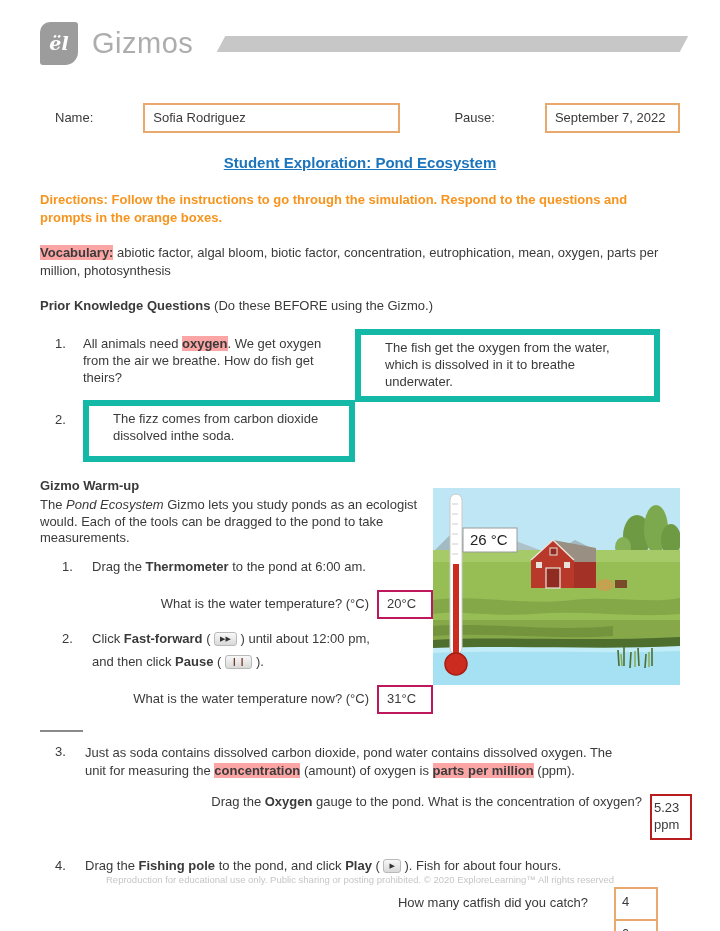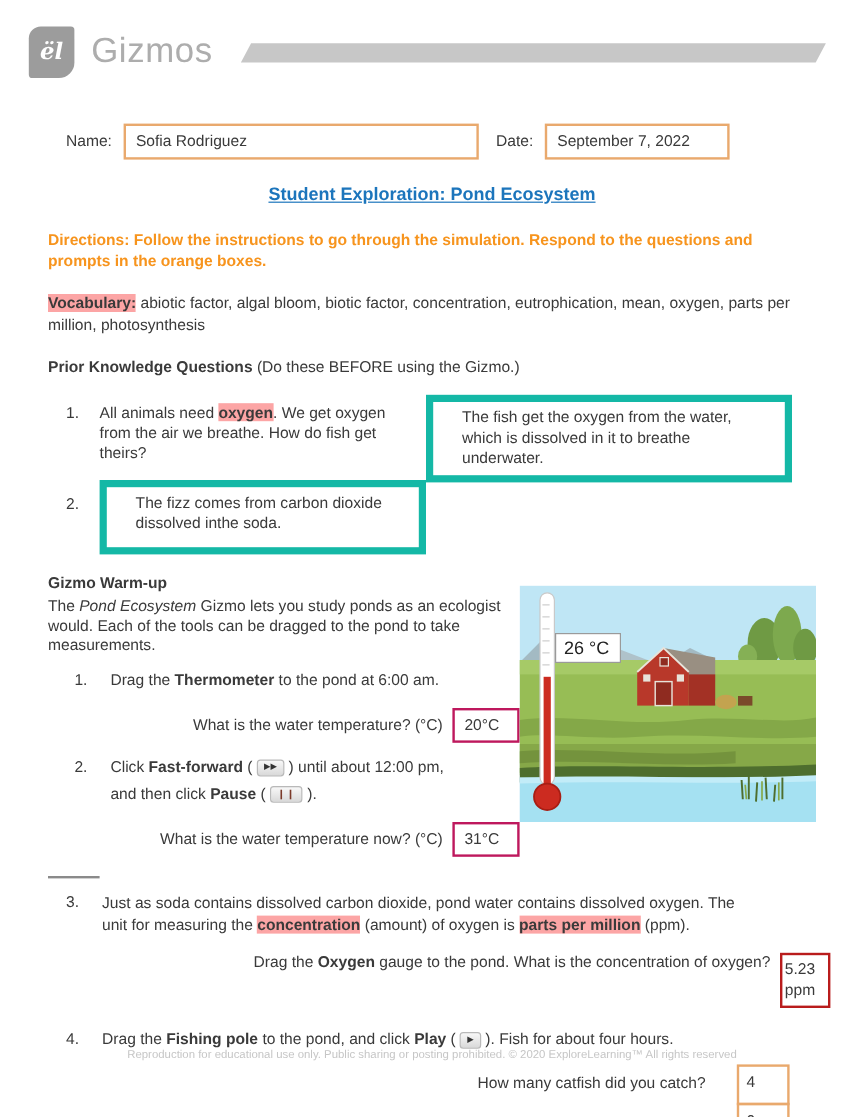--- a/index.html
+++ b/index.html
@@ -2,31 +2,31 @@
 <html><head>
 <meta charset="utf-8">
 <style>
   html,body { margin:0; padding:0; background:#fff; }
   .page {
     position:relative; width:720px; height:931px; background:#ffffff;
     font-family:"Liberation Sans", sans-serif; font-size:13px; color:#3a3a3a;
     overflow:hidden; line-height:1.3;
   }
   
-  .header { display:flex; align-items:center; padding:22px 30px 0 24px; }
+  .header { display:flex; align-items:center; padding:22px 30px 0 40px; }
   .logo-box {
     width:38px; height:43px; background:#9c9c9c; border-radius:10px 3px 13px 3px;
     color:#fff; display:flex; align-items:center; justify-content:center;
     font-family:"DejaVu Serif", serif; font-style:italic; font-size:19px; font-weight:bold;
   }
   .brand { font-size:29px; color:#adadad; margin-left:14px; letter-spacing:0.5px; }
   .stripe { flex:1; height:16px; background:#c7c7c7; margin-left:28px; margin-right:6px;
             transform:skewX(-28deg); }
   
-  .form-row { display:flex; align-items:center; margin:38px 40px 0 55px; }
+  .form-row { display:flex; align-items:center; margin:38px 40px 0 55px;gap:40px; }
   .fbox { border:2px solid #e9a96d; height:20px; padding:3px 8px; display:flex; align-items:center; }
   .name-box { width:276px; margin-left:10px; }
   .date-box { width:134px; margin-left:10px; }
   .flabel { color:#3a3a3a; }
   .date-label { margin-left:14px; }
   
   .title { text-align:center; margin-top:20px; font-size:15px; font-weight:bold;
            color:#1c75bc; text-decoration:underline; }
   .directions { margin:18px 42px 0 40px; font-weight:bold; color:#f7941d; line-height:1.4; }
   .vocab { margin:17px 40px 0 40px; line-height:1.4; }
@@ -82,21 +82,21 @@
     <div class="logo-box">
         <span>ël</span>
       </div>
     <div class="brand">Gizmos</div>
     <div class="stripe"></div>
   </div>
 
   <div class="form-row">
     <span class="flabel">Name:</span>
     <div class="fbox name-box">Sofia Rodriguez</div>
-    <span class="flabel date-label">Date:</span>
+    <span class="flabel date-label">Pause:</span>
     <div class="fbox date-box">September 7, 2022</div>
   </div>
 
   <div class="title">Student Exploration: Pond Ecosystem</div>
 
   <div class="directions">Directions: Follow the instructions to go through the simulation. Respond to the questions and prompts in the orange boxes.</div>
 
   <div class="vocab"><span class="b hl">Vocabulary:</span><span> abiotic factor, algal bloom, biotic factor, concentration, eutrophication, mean, oxygen, parts per million, photosynthesis</span></div>
 
   <div class="pkq-head"><span class="b">Prior Knowledge Questions</span><span> (Do these BEFORE using the Gizmo.)</span></div>

